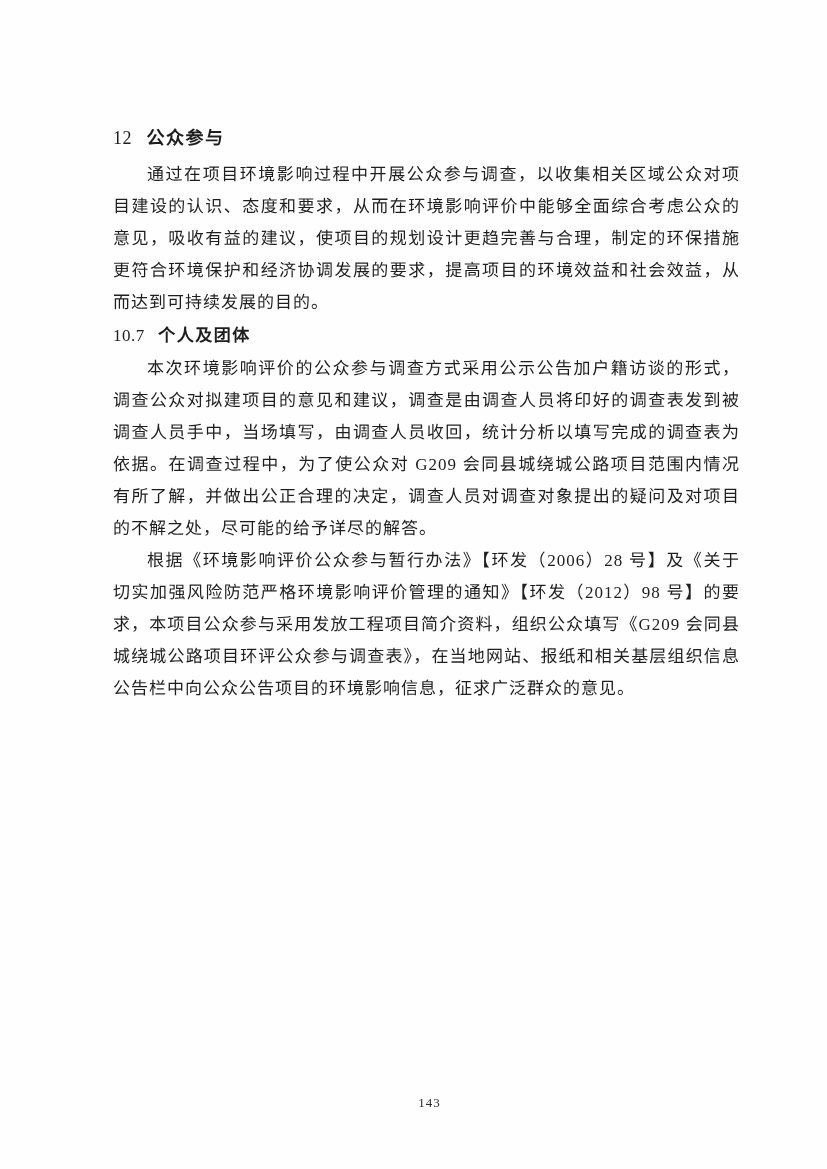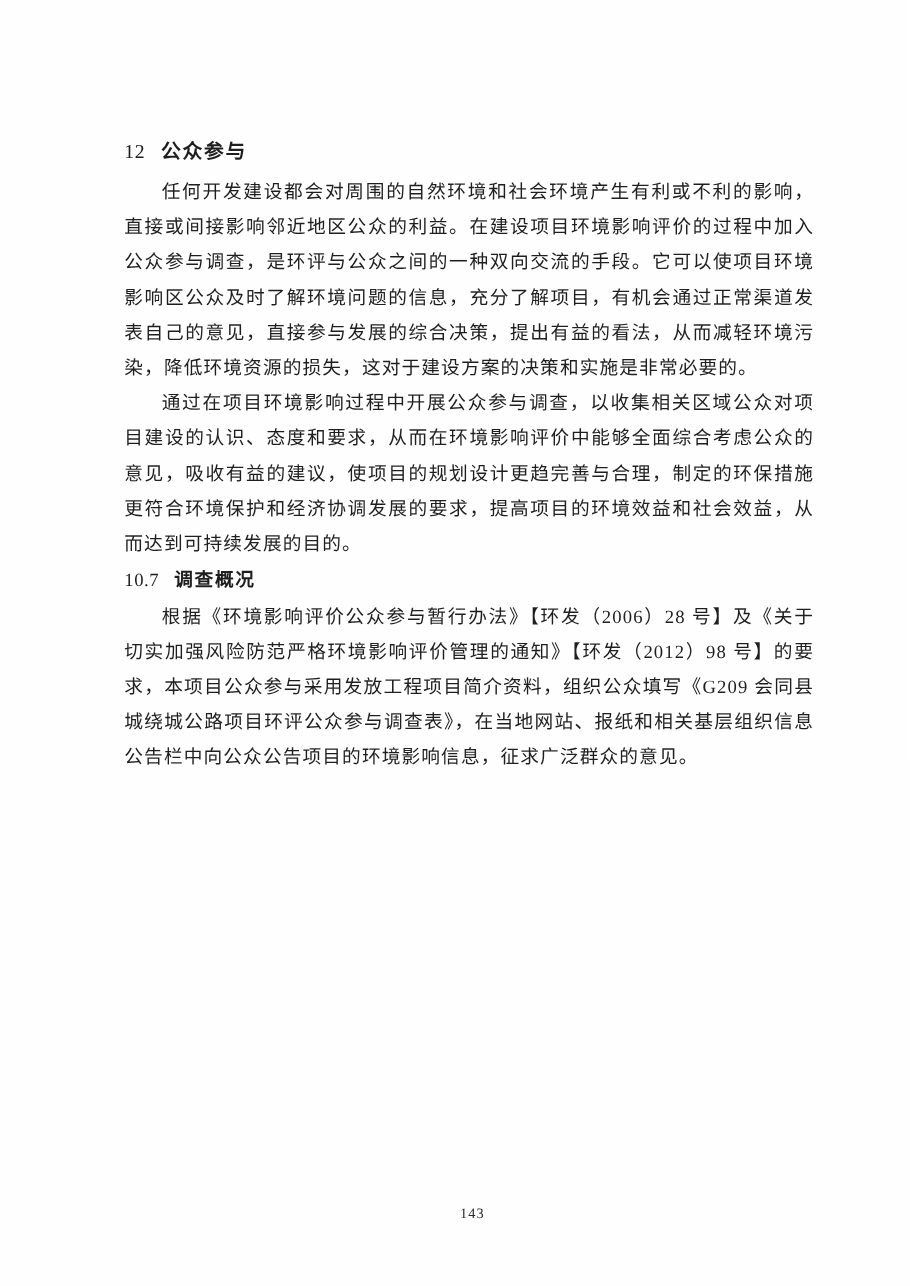--- a/index.html
+++ b/index.html
@@ -64,25 +64,25 @@
   }
 </style>
 </head>
 <body>
 
 <div class="page">
 
   <h1 class="h1"><span class="hnum">12</span><span class="hlabel">公众参与</span></h1>
 
 
-  <p class="body-para">任何开发建设都会对周围的自然环境和社会环境产生有利或不利的影响，直接或间接影响邻近地区公众的利益。在建设项目环境影响评价的过程中加入公众参与调查，是环评与公众之间的一种双向交流的手段。它可以使项目环境影响区公众及时了解环境问题的信息，充分了解项目，有机会通过正常渠道发表自己的意见，直接参与发展的综合决策，提出有益的看法，从而减轻环境污染，降低环境资源的损失，这对于建设方案的决策和实施是非常必要的。</p>
 
   <p class="body-para">通过在项目环境影响过程中开展公众参与调查，以收集相关区域公众对项目建设的认识、态度和要求，从而在环境影响评价中能够全面综合考虑公众的意见，吸收有益的建议，使项目的规划设计更趋完善与合理，制定的环保措施更符合环境保护和经济协调发展的要求，提高项目的环境效益和社会效益，从而达到可持续发展的目的。</p>
 
-  <h2 class="h2"><span class="hnum">10.7</span><span class="hlabel">调查概况</span></h2>
+  <h2 class="h2"><span class="hnum">10.7</span><span class="hlabel">个人及团体</span></h2>
 
+  <p class="body-para">本次环境影响评价的公众参与调查方式采用公示公告加户籍访谈的形式，调查公众对拟建项目的意见和建议，调查是由调查人员将印好的调查表发到被调查人员手中，当场填写，由调查人员收回，统计分析以填写完成的调查表为依据。在调查过程中，为了使公众对 G209 会同县城绕城公路项目范围内情况有所了解，并做出公正合理的决定，调查人员对调查对象提出的疑问及对项目的不解之处，尽可能的给予详尽的解答。</p>
 
 
   <p class="body-para">根据《环境影响评价公众参与暂行办法》【环发（2006）28 号】及《关于切实加强风险防范严格环境影响评价管理的通知》【环发（2012）98 号】的要求，本项目公众参与采用发放工程项目简介资料，组织公众填写《G209 会同县城绕城公路项目环评公众参与调查表》，在当地网站、报纸和相关基层组织信息公告栏中向公众公告项目的环境影响信息，征求广泛群众的意见。</p>
 
   <div class="page-number">143</div>
 
 </div>
 
 </body></html>

